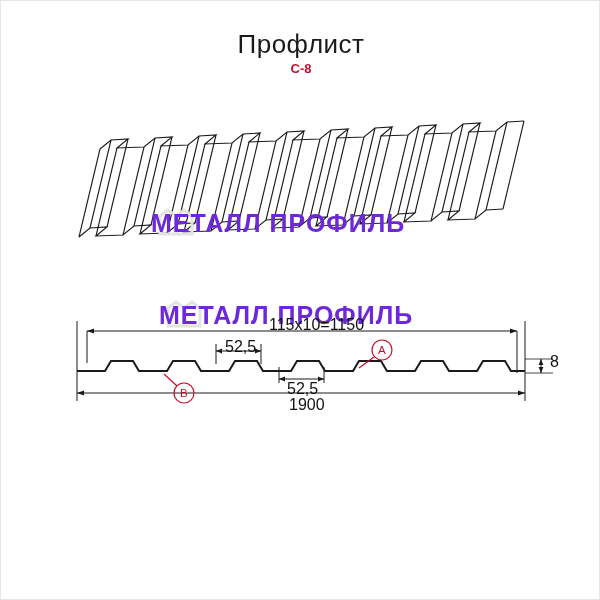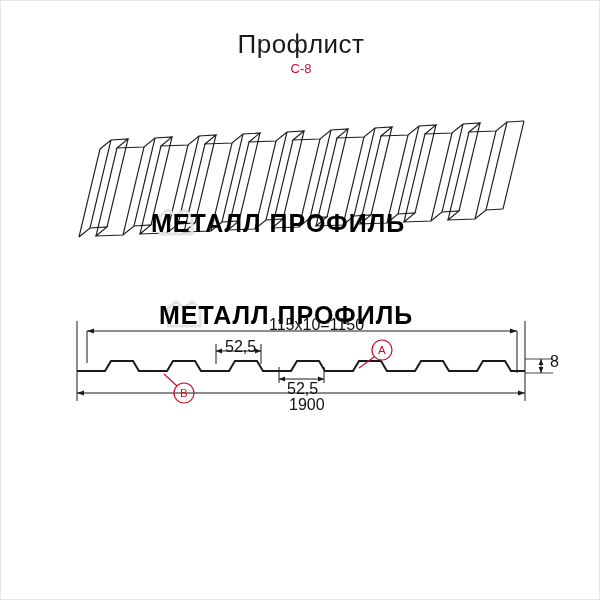--- a/index.html
+++ b/index.html
@@ -33,42 +33,42 @@
     font-weight: 400;
   }
   .subtitle {
     position: absolute;
     top: 60px;
     left: 0;
     width: 600px;
     text-align: center;
     font-size: 13px;
     color: #c8102e;
-    font-weight: 400;
+    font-weight: 700;
   }
   .footer-note {
     position: absolute;
     top: 530px;
     left: 0;
     width: 600px;
     text-align: center;
     font-size: 13.5px;
     color: #1a1a1a;
   }
   svg {
     position: absolute;
     left: 0;
     top: 0;
     overflow: visible;
   }
   .wm {
     position: absolute;
     font-family: "Liberation Sans", sans-serif;
     font-weight: bold;
-    color: #000000;
+    color: #6d28d9;
     white-space: nowrap;
     pointer-events: none;
     user-select: none;
   }
   .wm1 { top: 208px; left: 150px; font-size: 25px; letter-spacing: 1px; }
   .wm2 { top: 300px; left: 158px; font-size: 25px; letter-spacing: 1px; }
   .wm-logo {
     position: absolute;
     pointer-events: none;
   }

